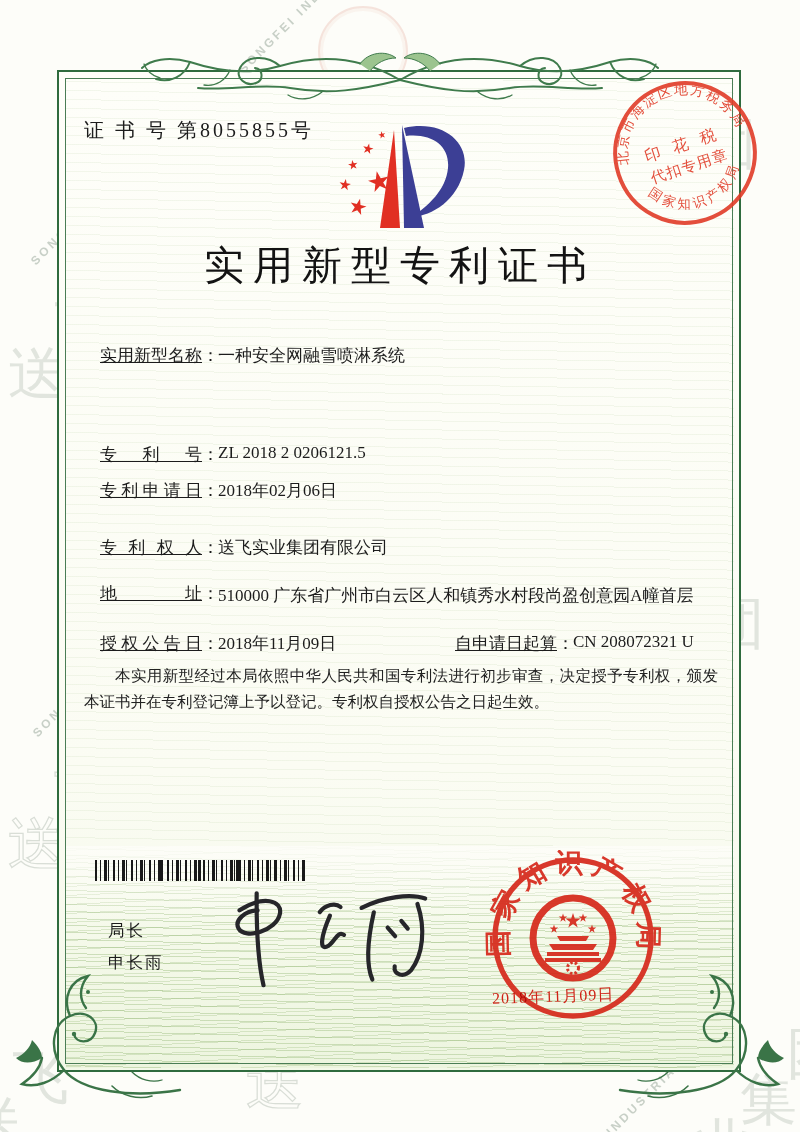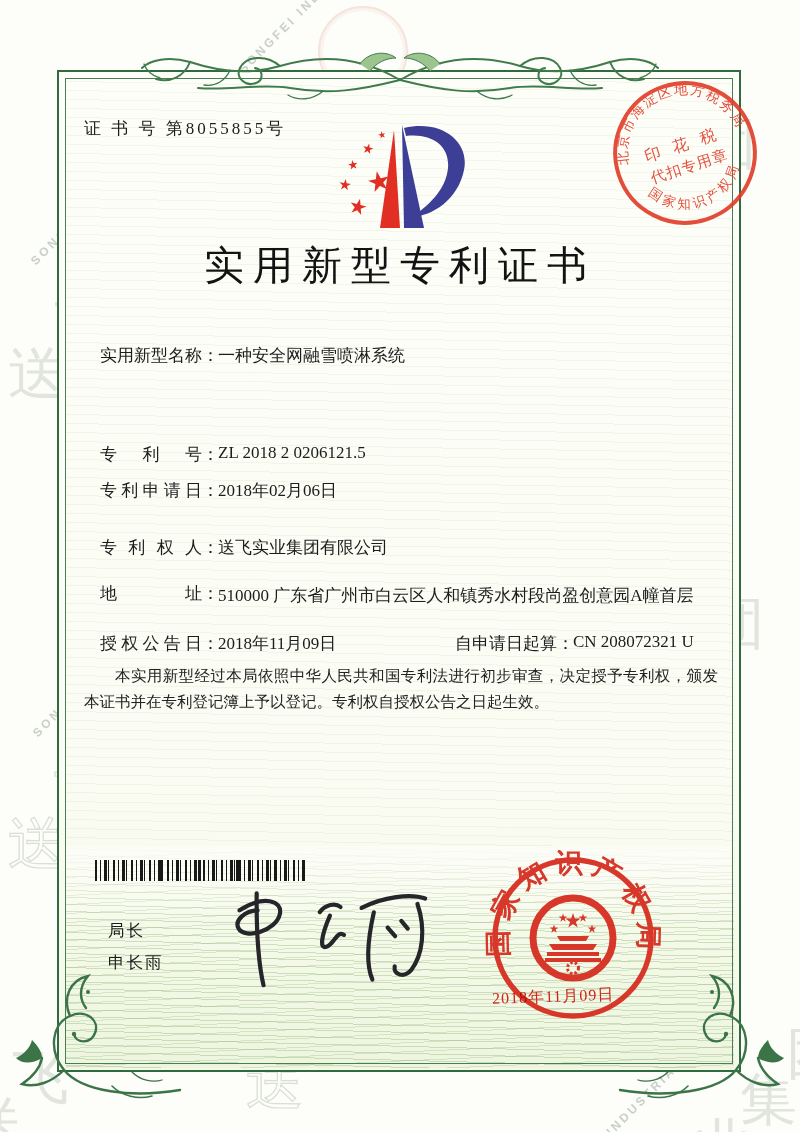--- a/index.html
+++ b/index.html
@@ -28,26 +28,26 @@
     background:
       linear-gradient(180deg,rgba(253,253,248,.95) 0%,rgba(253,253,248,0) 35%),
       repeating-linear-gradient(1.5deg,rgba(150,185,120,0) 0 2px,rgba(150,185,120,.42) 2px 3px,rgba(150,185,120,0) 3px 7px),
       repeating-linear-gradient(-2.5deg,rgba(150,185,120,0) 0 3px,rgba(150,185,120,.30) 3px 4px,rgba(150,185,120,0) 4px 9px),
       linear-gradient(#fafcf1,#edf5df);}
   .inner-texture{position:absolute;left:66px;top:80px;width:668px;height:770px;z-index:2;
     background:repeating-linear-gradient(1deg,rgba(160,190,135,0) 0 3px,rgba(160,190,135,.12) 3px 4px,rgba(160,190,135,0) 4px 9px);}
   .ornament{position:absolute;z-index:4;pointer-events:none;}
   
   .content{position:absolute;inset:0;z-index:5;}
-  .cert-no{position:absolute;left:84px;top:117px;font-size:17px;letter-spacing:3px;}
+  .cert-no{position:absolute;left:84px;top:117px;font-size:20px;letter-spacing:3px;}
   .logo{position:absolute;left:322px;top:120px;width:154px;height:114px;}
   .title{position:absolute;left:0;top:238px;width:100%;text-align:center;
     font-size:40px;letter-spacing:9px;color:#131313;}
   .row{position:absolute;left:100px;font-size:17px;white-space:nowrap;}
-  .flabel{display:inline-block;width:102px;text-align:justify;text-align-last:justify;vertical-align:top;}
+  .flabel{display:inline-block;width:102px;text-align:justify;text-align-last:justify;vertical-align:top;text-decoration:underline;}
   .colon{display:inline-block;width:16px;vertical-align:top;}
   .fvalue{display:inline-block;vertical-align:top;}
   .fvalue.wrap{white-space:normal;width:522px;line-height:27px;}
   .grant-no-group{position:absolute;left:355px;top:0;}
   .paras{position:absolute;left:84px;top:663px;width:634px;font-size:15.5px;
     line-height:26px;text-align:justify;color:#222;}
   .paras p{margin:0;text-indent:2em;}
   .barcode{position:absolute;left:95px;top:860px;width:210px;height:21px;
     background:
       repeating-linear-gradient(90deg,#181818 0 2px,rgba(0,0,0,0) 2px 5px,#181818 5px 6px,rgba(0,0,0,0) 6px 9px,#181818 9px 12px,rgba(0,0,0,0) 12px 13px,#181818 13px 14px,rgba(0,0,0,0) 14px 18px),

